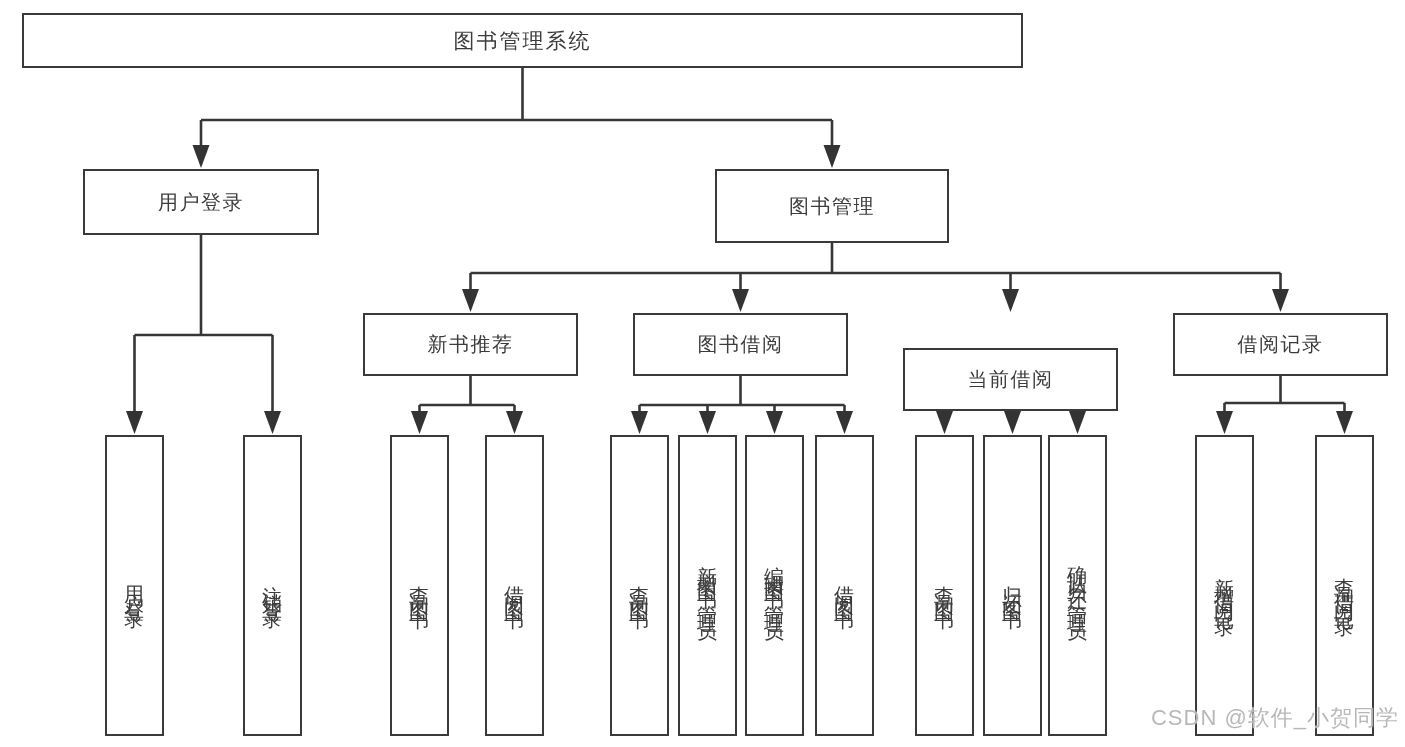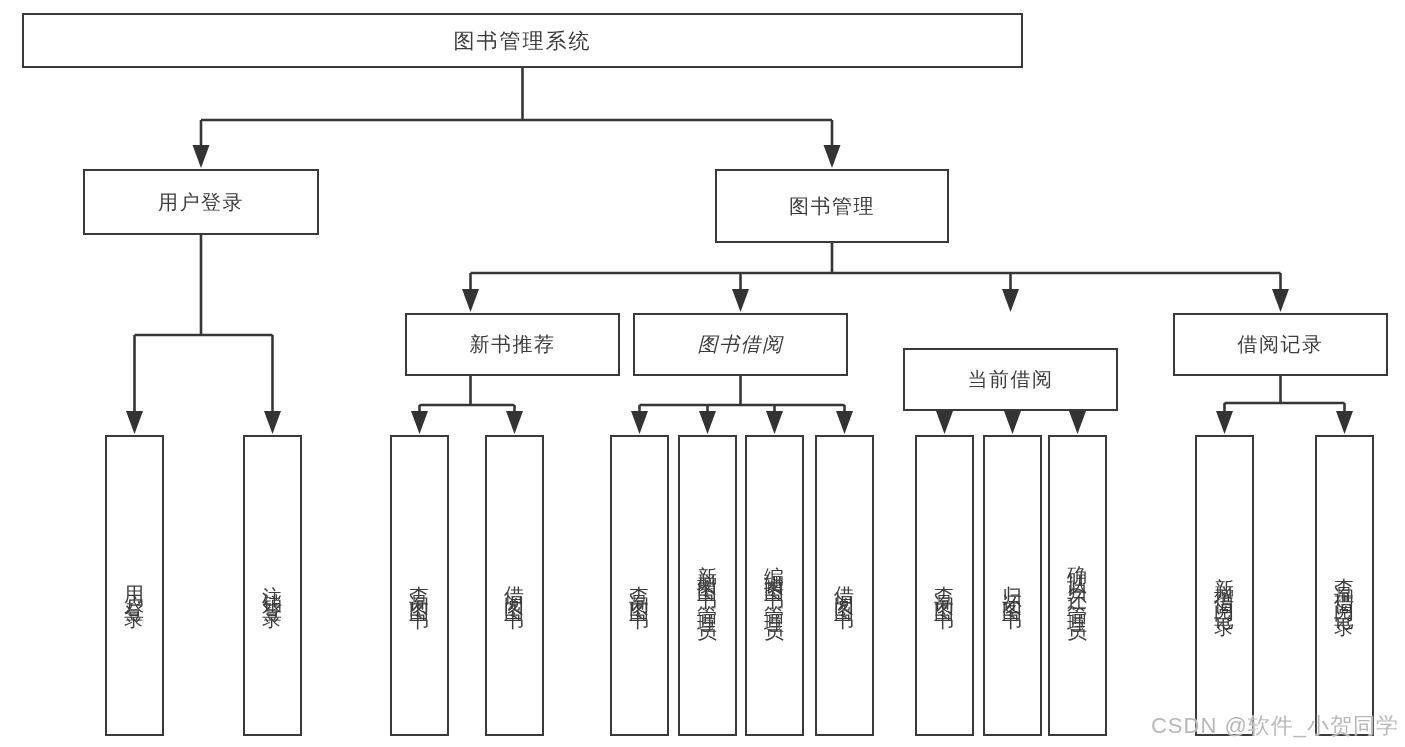--- a/index.html
+++ b/index.html
@@ -19,21 +19,21 @@
   }
   .box.h  { font-size:20px; letter-spacing:1.5px; }
   .box.root { font-size:21px; letter-spacing:2px; }
   .box.v span {
     display:block;
     writing-mode:vertical-rl; text-orientation:mixed;
     font-size:20px; letter-spacing:8px; line-height:1;
     white-space:nowrap;
   }
   .watermark {
-    position:absolute; right:6px; bottom:6px;
+    position:absolute; right:6px; bottom:14px;
     font-size:22px; color:#b8b8b8; letter-spacing:1px;
     text-shadow:0 0 2px #ffffff;
     pointer-events:none;
   }
 </style>
 </head>
 <body>
 
 <div class="stage">
 
@@ -90,22 +90,22 @@
       <polygon points="1216,411 1233,411 1224.5,434"></polygon>
     <path d="M1344.5 403 V416"></path>
       <polygon points="1336,411 1353,411 1344.5,434"></polygon>
   </svg>
 
   <div class="box h root" style="left:22px; top:13px; width:1001px; height:55px;">图书管理系统</div>
 
   <div class="box h" style="left:83px; top:169px; width:236px; height:66px;">用户登录</div>
   <div class="box h" style="left:715px; top:169px; width:234px; height:74px;">图书管理</div>
 
-  <div class="box h" style="left:363px; top:313px; width:215px; height:63px;margin-left:42px;">新书推荐</div>
-  <div class="box h" style="left:633px; top:313px; width:215px; height:63px;font-style:italic;">图书借阅</div>
+  <div class="box h" style="left:363px; top:313px; width:215px; height:63px;">新书推荐</div>
+  <div class="box h" style="left:633px; top:313px; width:215px; height:63px;">图书借阅</div>
   <div class="box h" style="left:903px; top:313px; width:215px; height:63px;margin-top:35px;">当前借阅</div>
   <div class="box h" style="left:1173px; top:313px; width:215px; height:63px;">借阅记录</div>
 
   <div class="box v" style="left:105px; top:435px; width:59px; height:301px;">
     <span>用户登录</span>
   </div>
   <div class="box v" style="left:243px; top:435px; width:59px; height:301px;">
     <span>注销登录</span>
   </div>
 

